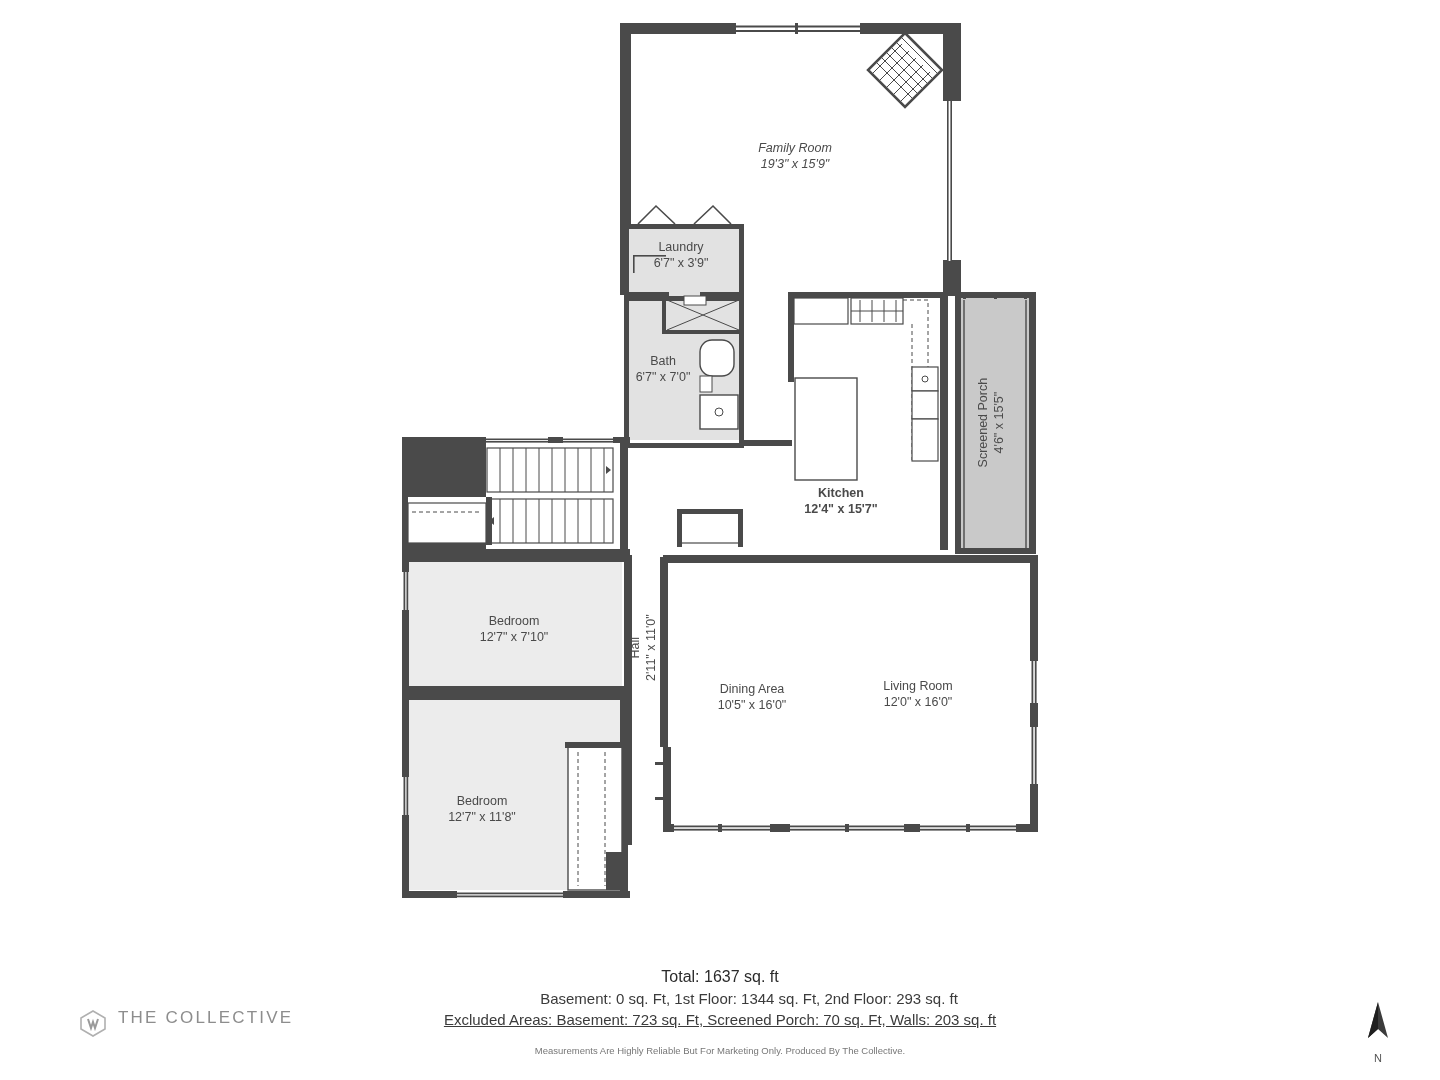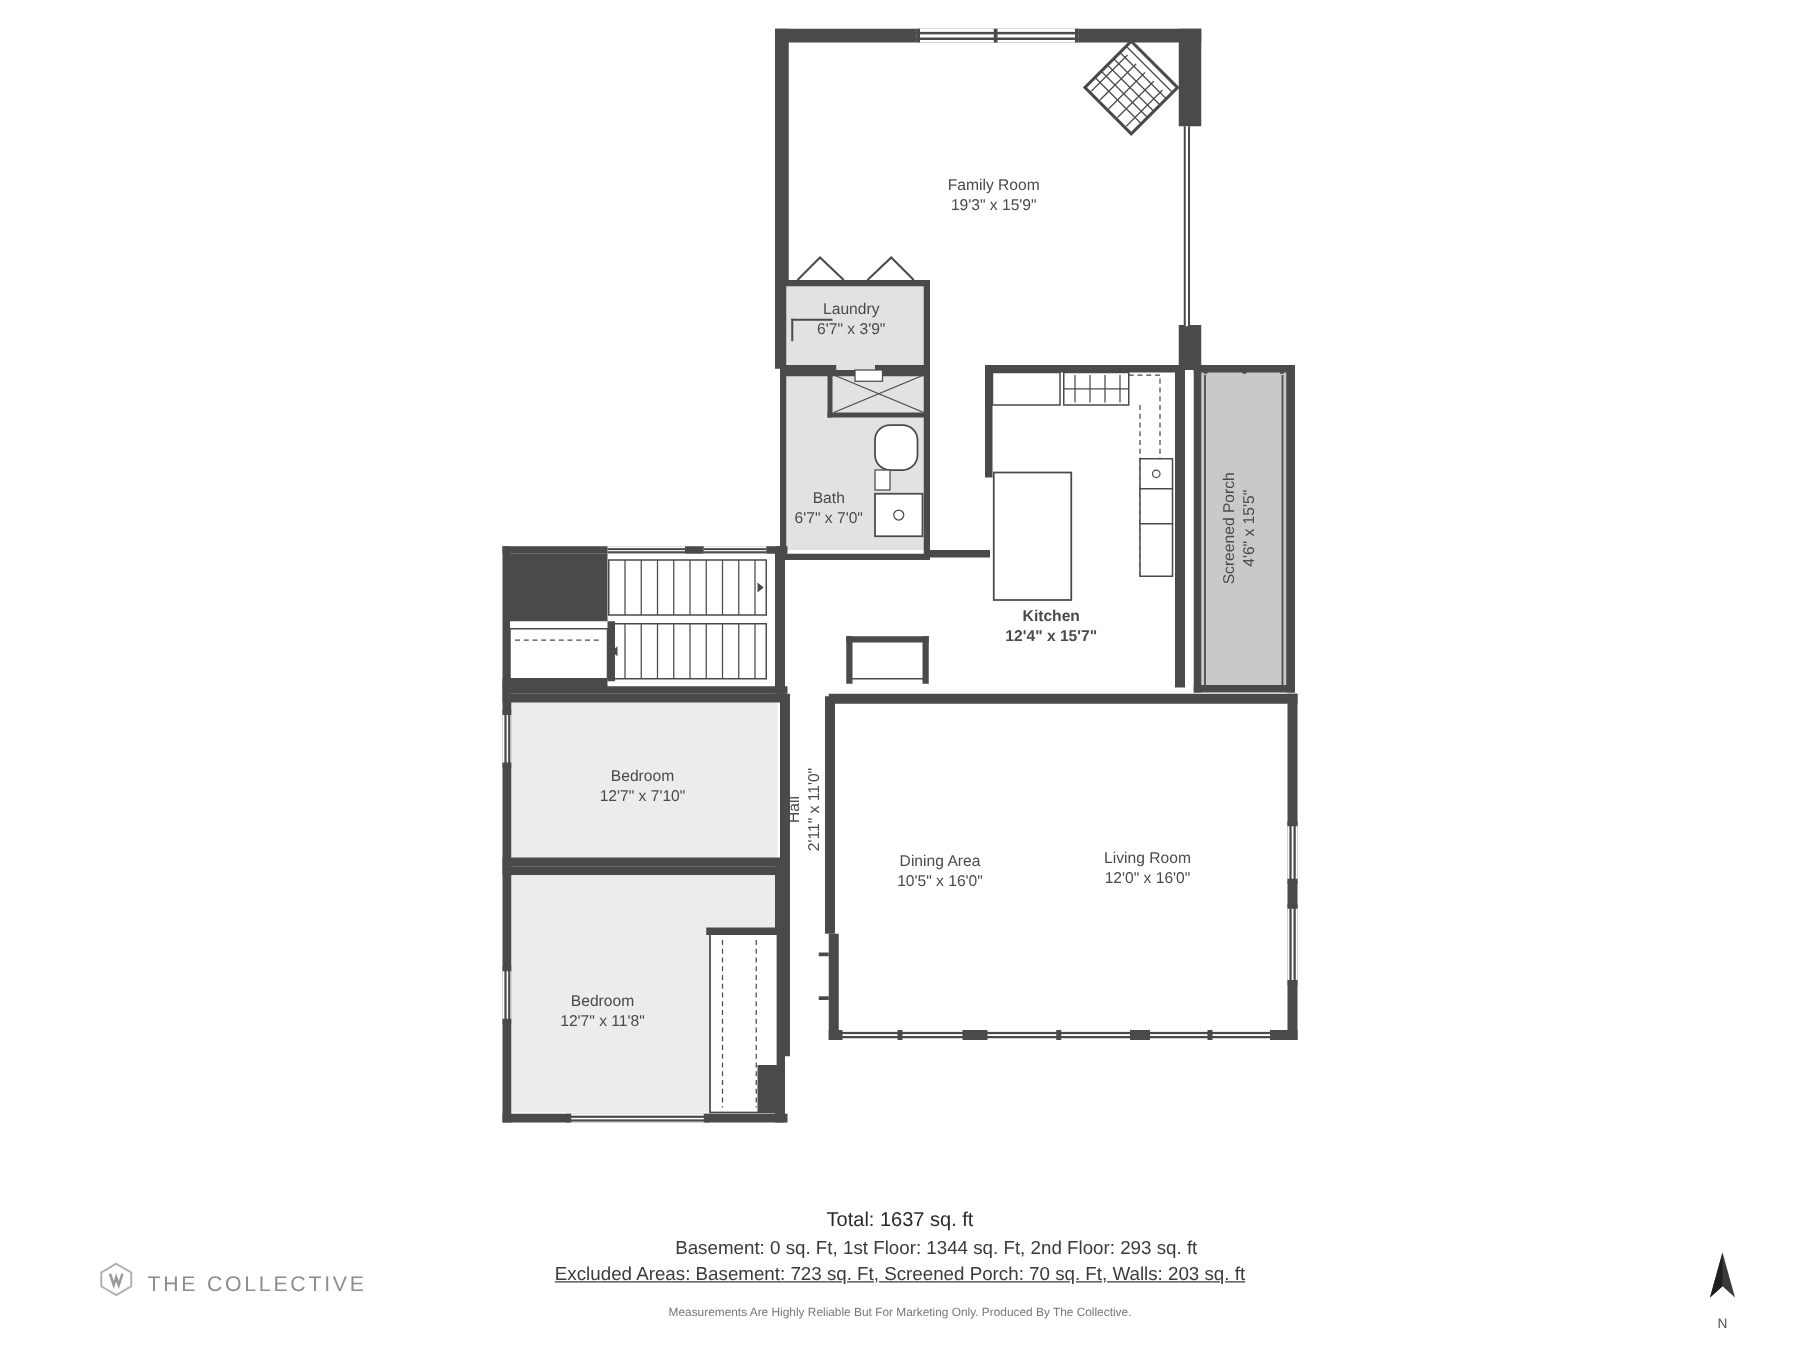--- a/index.html
+++ b/index.html
@@ -64,21 +64,21 @@
     top: 1045px;
     font-size: 9.5px;
     color: #777;
     text-align: center;
   }
   .brand {
     position: absolute;
     left: 78px;
     top: 1008px;
     display: flex;
-    align-items: flex-end;
+    align-items: flex-start;
     gap: 10px;
   }
   .brand-text {
     font-size: 17px;
     letter-spacing: 2.2px;
     color: #8d8d8d;
     font-family: "Liberation Sans", sans-serif;
   }
   .compass {
     position: absolute;
@@ -347,31 +347,31 @@
     <rect x="918" y="824" width="100" height="8" fill="#ffffff"></rect>
     <rect x="918" y="825.5" width="100" height="1.8" fill="#4a4a4a"></rect>
     <rect x="918" y="828.8" width="100" height="1.8" fill="#4a4a4a"></rect>
     <rect x="916" y="824" width="4" height="8" fill="#4a4a4a"></rect>
     <rect x="966" y="824" width="4" height="8" fill="#4a4a4a"></rect>
     <rect x="1016" y="824" width="4" height="8" fill="#4a4a4a"></rect>
 
   </g>
 </svg>
 
-<div class="room-label" style="left:705px; top:141px; width:180px;">
+<div class="room-label" style="left:705px; top:141px; width:180px;font-style:italic;">
   <span class="nm">Family Room</span>
   <span class="dim">19'3" x 15'9"</span>
 </div>
 
 <div class="room-label" style="left:611px; top:240px; width:140px;">
   <span class="nm">Laundry</span>
   <span class="dim">6'7" x 3'9"</span>
 </div>
 
-<div class="room-label" style="left:593px; top:354px; width:140px;margin-top:37px;">
+<div class="room-label" style="left:593px; top:354px; width:140px;">
   <span class="nm">Bath</span>
   <span class="dim">6'7" x 7'0"</span>
 </div>
 
 <div class="room-label vert" style="left:912px; top:407px; width:160px;">
   <span class="nm">Screened Porch</span>
   <span class="dim">4'6" x 15'5"</span>
 </div>
 
 <div class="room-label" style="left:751px; top:486px; width:180px;font-weight:bold;">

